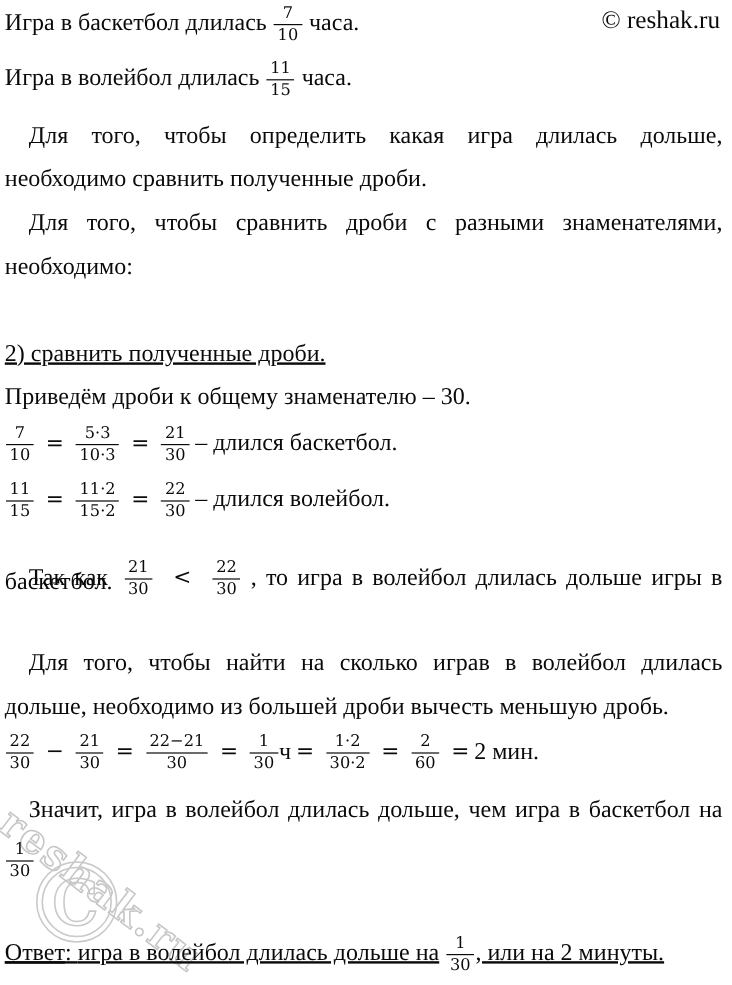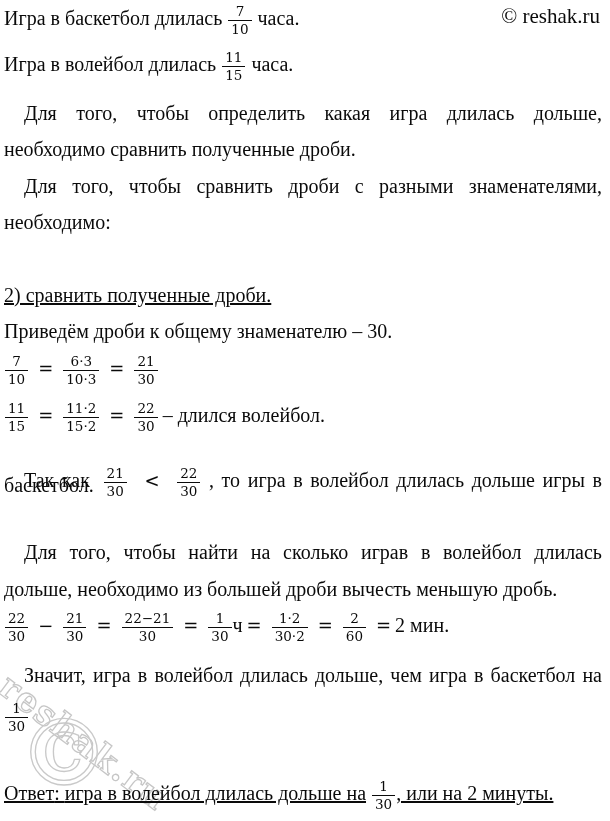--- a/index.html
+++ b/index.html
@@ -116,21 +116,21 @@
   <div class="line l-p3b">необходимо сравнить полученные дроби.</div>
 
   <div class="line just l-p4a">Для того, чтобы сравнить дроби с разными знаменателями,</div>
   <div class="line l-p4b">необходимо:</div>
 
   <div class="line l-step2">2) сравнить полученные дроби.</div>
 
   <div class="line l-p6">Приведём дроби к общему знаменателю – 30.</div>
 
   <div class="line l-eq1">
-    <span class="frac start"><span class="num">7</span><span class="den">10</span></span><span class="op">=</span><span class="frac"><span class="num">6·3</span><span class="den">10·3</span></span><span class="op">=</span><span class="frac tight"><span class="num">21</span><span class="den">30</span></span>
+    <span class="frac start"><span class="num">7</span><span class="den">10</span></span><span class="op">=</span><span class="frac"><span class="num">5·3</span><span class="den">10·3</span></span><span class="op">=</span><span class="frac tight"><span class="num">21</span><span class="den">30</span></span><span class="mathtail">– длился баскетбол.</span>
   </div>
 
   <div class="line l-eq2">
     <span class="frac start"><span class="num">11</span><span class="den">15</span></span><span class="op">=</span><span class="frac"><span class="num">11·2</span><span class="den">15·2</span></span><span class="op">=</span><span class="frac tight"><span class="num">22</span><span class="den">30</span></span><span class="mathtail">– длился волейбол.</span>
   </div>
 
   <div class="line just l-p7a">
     <span>Так как</span>
     <span class="frac"><span class="num">21</span><span class="den">30</span></span>
     <span class="op">&lt;</span>

